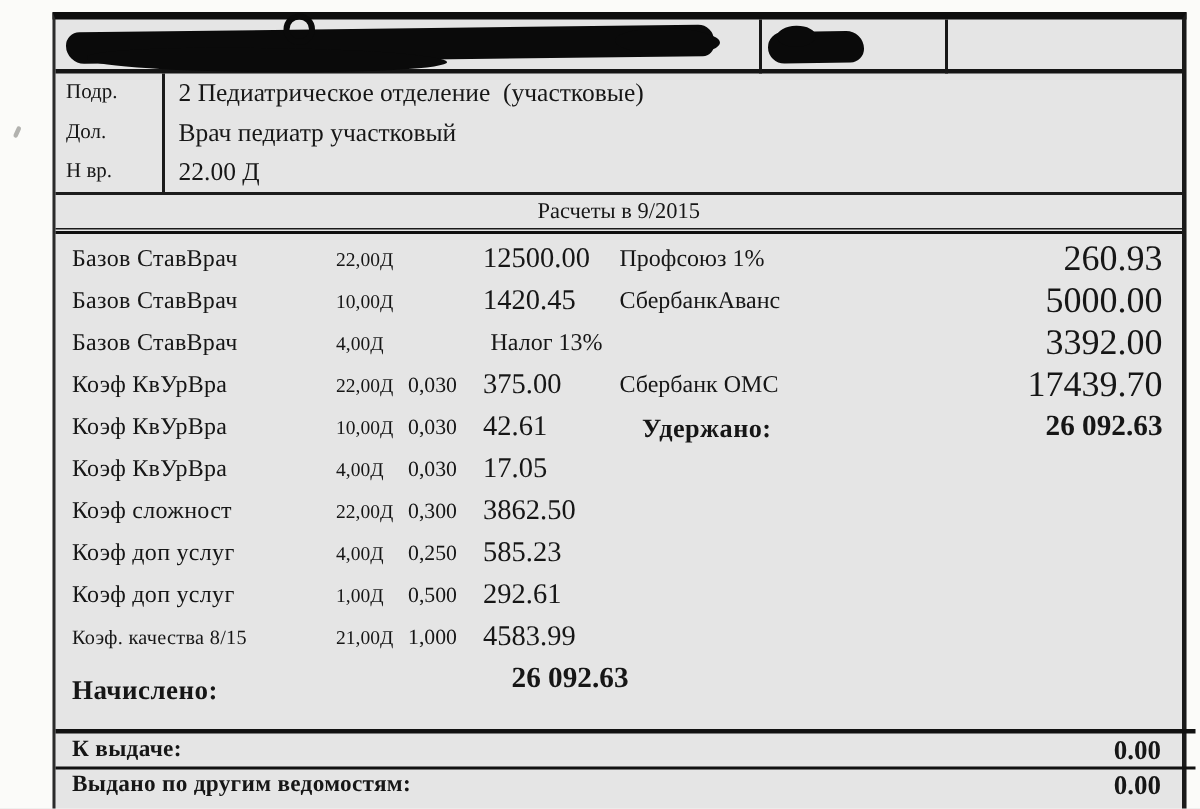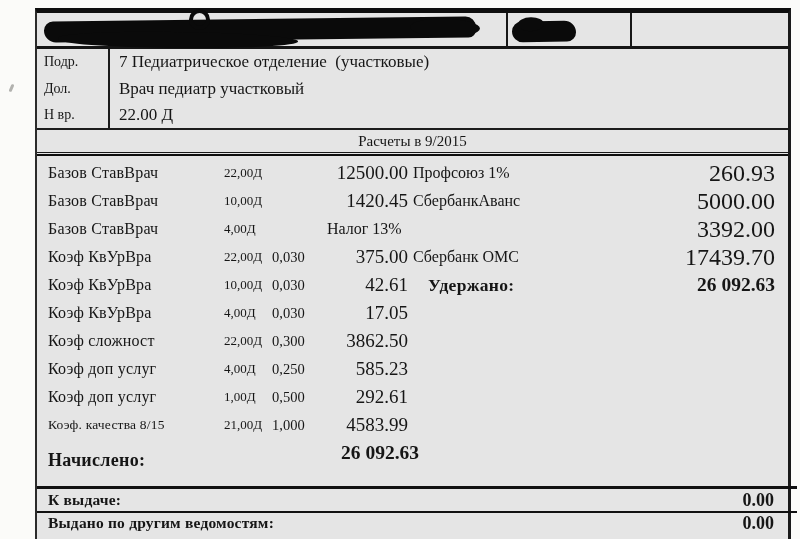--- a/index.html
+++ b/index.html
@@ -64,21 +64,21 @@
   .title-row{height:22px;line-height:22px;text-align:center;font-size:15px;}
   .dbl-line{height:4px;box-sizing:border-box;border-top:1px solid #1a1a1a;border-bottom:2px solid #0f0f0f;}
 
   
   .grid{padding-top:3px;height:280px;}
   .grow{display:flex;align-items:center;height:28px;}
   .c-name{flex:none;width:176px;padding-left:11px;font-size:16px;letter-spacing:.2px;}
   .c-name.sm{font-size:13.5px;}
   .c-hours{flex:none;width:48px;font-size:13px;}
   .c-coef{flex:none;width:50px;font-size:14.5px;}
-  .c-amt{flex:none;width:86px;text-align:right;font-size:19px;}
+  .c-amt{flex:none;width:86px;font-size:19px;}
   .c-rname{flex:1;margin-left:5px;font-size:16px;white-space:nowrap;overflow:hidden;}
   .c-ramt{flex:none;width:140px;text-align:right;font-size:24px;padding-right:13px;}
   .bold{font-weight:bold;margin-left:20px;}
   .c-rname.bold{font-size:17.5px;letter-spacing:.3px;}
   .c-ramt.bold{font-size:19.5px;}
 
   
   .accrued-row{display:flex;align-items:center;height:28px;}
   .accrued-label{flex:none;width:240px;padding-left:11px;font-size:18px;font-weight:bold;letter-spacing:.3px;margin-top:14px;}
   .accrued-amt{flex:none;width:131px;text-align:right;font-size:19.5px;font-weight:bold;padding-right:14px;}
@@ -106,21 +106,21 @@
     <div class="redact ring"></div>
     <div class="redact small"></div>
     <div class="vline v1"></div>
     <div class="vline v2"></div>
   </div>
 
   <div class="info">
     <div class="divider"></div>
     <div class="info-row">
       <span class="info-label">Подр.</span>
-      <span class="info-value">7 Педиатрическое отделение  (участковые)</span>
+      <span class="info-value">2 Педиатрическое отделение  (участковые)</span>
     </div>
     <div class="info-row r2">
       <span class="info-label">Дол.</span>
       <span class="info-value">Врач педиатр участковый</span>
     </div>
     <div class="info-row">
       <span class="info-label">Н вр.</span>
       <span class="info-value">22.00 Д</span>
     </div>
   </div>

